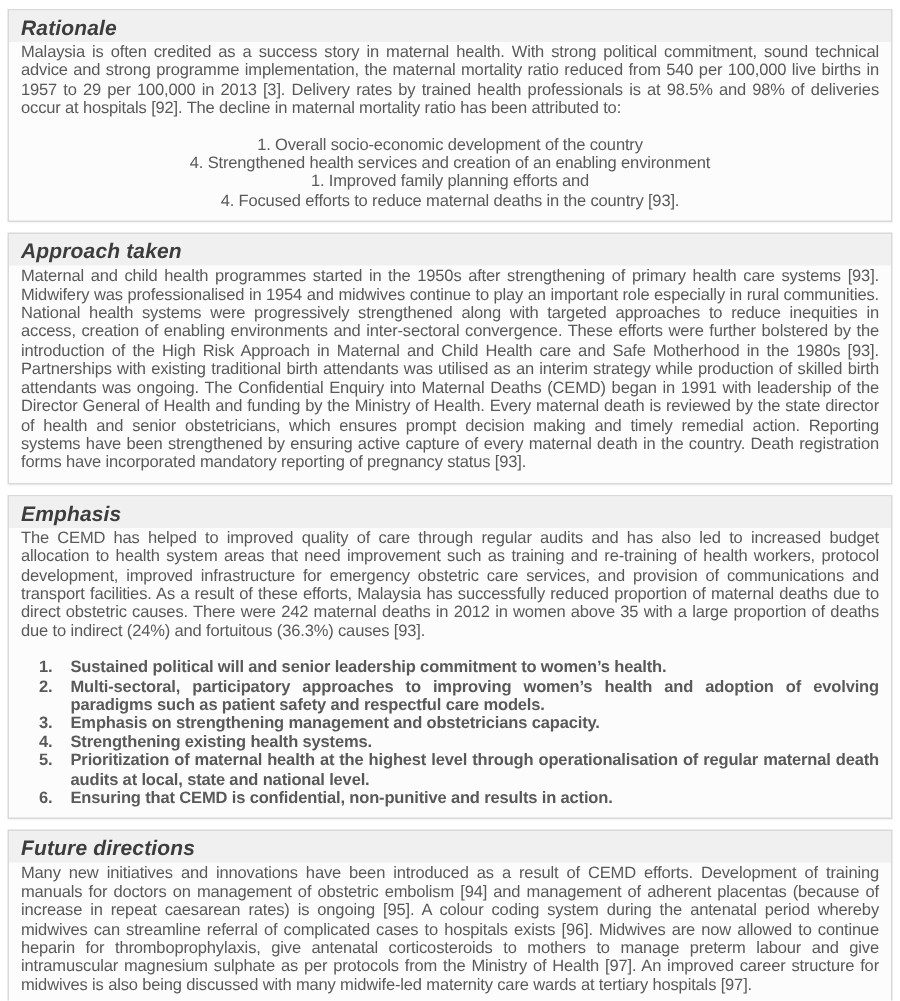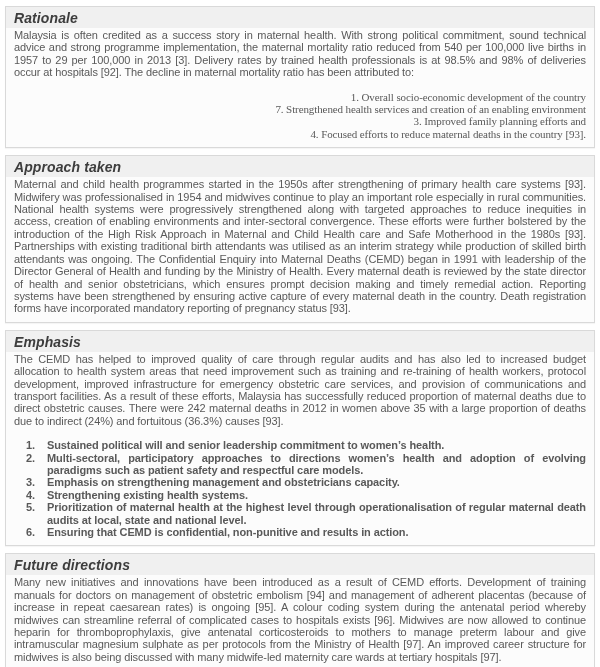--- a/index.html
+++ b/index.html
@@ -47,22 +47,21 @@
     line-height: 12.4px;
     color: var(--body-text);
     letter-spacing: -0.1px;
   }
   .section-body > * { margin: 0 0 12px 0; }
   .section-body > *:last-child { margin-bottom: 0; }
   p.para {
     text-align: justify;
   }
   .numbered-lines .line {
-    text-align: right;
-    font-family: Liberation Serif, serif;
+    text-align: center;
   }
   ol.numbered-list {
     margin: 0;
     padding-left: 24px;
   }
   ol.numbered-list li {
     padding-left: 9px;
     text-align: justify;
     font-weight: bold;
   }
@@ -70,41 +69,41 @@
 </head>
 <body>
 
 <div class="doc" id="doc-root">
   <div class="section">
     <div class="section-header">Rationale</div>
     <div class="section-body">
         <p class="para">Malaysia is often credited as a success story in maternal health. With strong political commitment, sound technical advice and strong programme implementation, the maternal mortality ratio reduced from 540 per 100,000 live births in 1957 to 29 per 100,000 in 2013 [3]. Delivery rates by trained health professionals is at 98.5% and 98% of deliveries occur at hospitals [92]. The decline in maternal mortality ratio has been attributed to:</p>
         <div class="numbered-lines">
           <div class="line">1. Overall socio-economic development of the country</div>
-          <div class="line">7. Strengthened health services and creation of an enabling environment</div>
-          <div class="line">3. Improved family planning efforts and</div>
+          <div class="line">4. Strengthened health services and creation of an enabling environment</div>
+          <div class="line">1. Improved family planning efforts and</div>
           <div class="line">4. Focused efforts to reduce maternal deaths in the country [93].</div>
         </div>
       </div>
   </div>
 
   <div class="section">
     <div class="section-header">Approach taken</div>
     <div class="section-body">
         <p class="para">Maternal and child health programmes started in the 1950s after strengthening of primary health care systems [93]. Midwifery was professionalised in 1954 and midwives continue to play an important role especially in rural communities. National health systems were progressively strengthened along with targeted approaches to reduce inequities in access, creation of enabling environments and inter-sectoral convergence. These efforts were further bolstered by the introduction of the High Risk Approach in Maternal and Child Health care and Safe Motherhood in the 1980s [93]. Partnerships with existing traditional birth attendants was utilised as an interim strategy while production of skilled birth attendants was ongoing. The Confidential Enquiry into Maternal Deaths (CEMD) began in 1991 with leadership of the Director General of Health and funding by the Ministry of Health. Every maternal death is reviewed by the state director of health and senior obstetricians, which ensures prompt decision making and timely remedial action. Reporting systems have been strengthened by ensuring active capture of every maternal death in the country. Death registration forms have incorporated mandatory reporting of pregnancy status [93].</p>
       </div>
   </div>
 
   <div class="section">
     <div class="section-header">Emphasis</div>
     <div class="section-body">
         <p class="para">The CEMD has helped to improved quality of care through regular audits and has also led to increased budget allocation to health system areas that need improvement such as training and re-training of health workers, protocol development, improved infrastructure for emergency obstetric care services, and provision of communications and transport facilities. As a result of these efforts, Malaysia has successfully reduced proportion of maternal deaths due to direct obstetric causes. There were 242 maternal deaths in 2012 in women above 35 with a large proportion of deaths due to indirect (24%) and fortuitous (36.3%) causes [93].</p>
         <ol class="numbered-list">
           <li>Sustained political will and senior leadership commitment to women’s health.</li>
-          <li>Multi-sectoral, participatory approaches to directions women’s health and adoption of evolving paradigms such as patient safety and respectful care models.</li>
+          <li>Multi-sectoral, participatory approaches to improving women’s health and adoption of evolving paradigms such as patient safety and respectful care models.</li>
           <li>Emphasis on strengthening management and obstetricians capacity.</li>
           <li>Strengthening existing health systems.</li>
           <li>Prioritization of maternal health at the highest level through operationalisation of regular maternal death audits at local, state and national level.</li>
           <li>Ensuring that CEMD is confidential, non-punitive and results in action.</li>
         </ol>
       </div>
   </div>
 
   <div class="section">
     <div class="section-header">Future directions</div>

